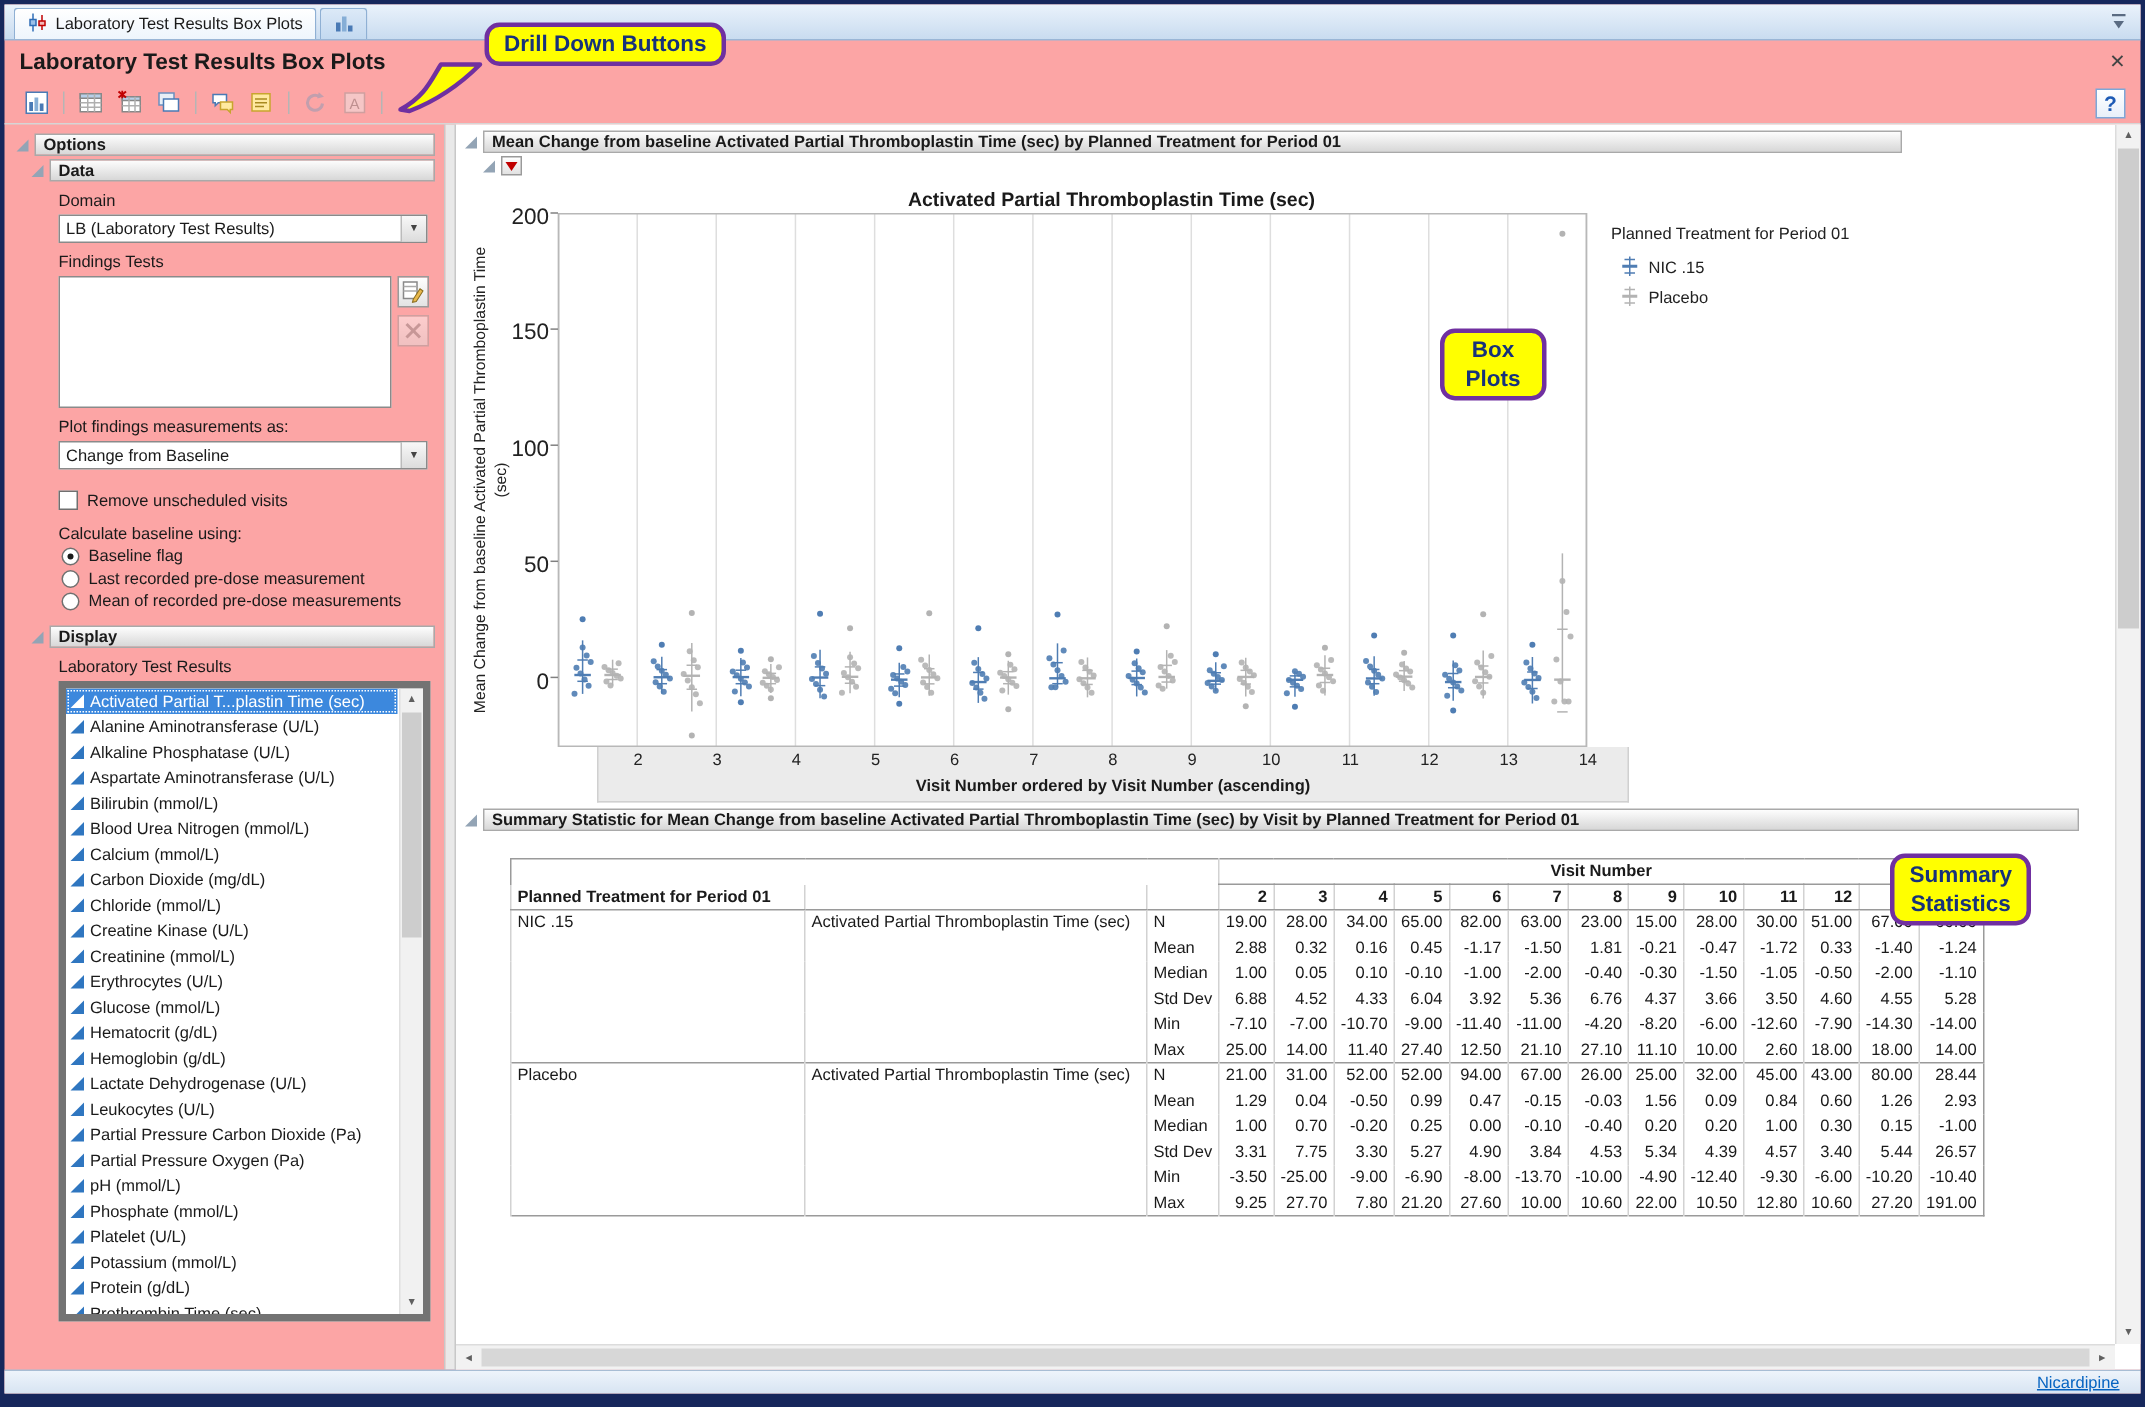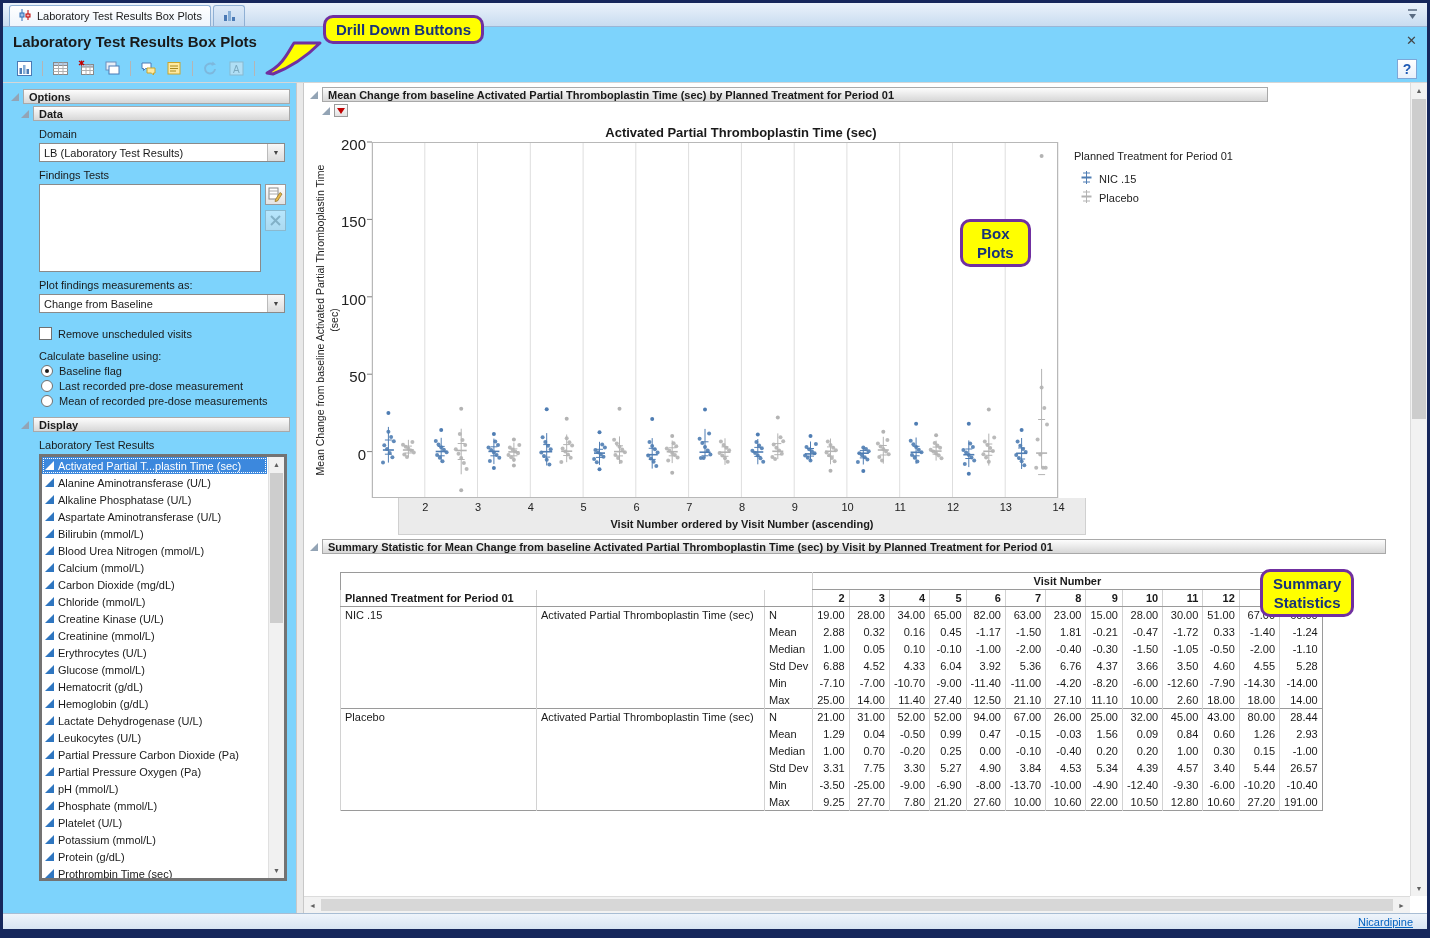--- a/index.html
+++ b/index.html
@@ -1,17 +1,17 @@
 <!DOCTYPE html>
 <html><head>
 <meta charset="utf-8">
 <style>
 *{box-sizing:border-box;margin:0;padding:0}
 html,body{width:1430px;height:938px;overflow:hidden;background:#16275c;font-family:"Liberation Sans",sans-serif;font-size:11px;color:#1a1a1a}
-.window{position:relative;width:1430px;height:938px;border:3px solid #16275c;border-bottom:9px solid #16275c;background:#7dd3fc;display:flex;flex-direction:column}
+.window{position:relative;width:1430px;height:938px;border:3px solid #16275c;border-bottom:9px solid #16275c;background:#fca5a5;display:flex;flex-direction:column}
 
 
 .tabbar{height:24px;background:linear-gradient(#eaf2fb,#c9dcf0);border-bottom:1px solid #9ab6d6;display:flex;align-items:flex-end;padding-left:6px;position:relative;flex:0 0 auto}
 .tab{display:flex;align-items:center;gap:5px;height:21px;padding:0 8px;border:1px solid #8fb0d4;border-bottom:none;border-radius:3px 3px 0 0;margin-right:2px;background:linear-gradient(#dce9f7,#c3d9f0)}
 .tab.active{background:linear-gradient(#ffffff,#eef5fc)}
 .tab-label{font-size:11px;white-space:nowrap}
 .tab-overflow{position:absolute;right:8px;top:5px;color:#5a6b82;cursor:pointer}
 
 
 .title-row{height:28px;display:flex;align-items:center;padding:0 10px;position:relative;flex:0 0 auto}
@@ -47,21 +47,21 @@
 .findings-row{display:flex;gap:4px;margin:3px 0 0 28px}
 .findings-box{width:222px;height:88px;background:#fff;border:1px solid #8a8a8a}
 .findings-btns{display:flex;flex-direction:column;gap:5px}
 .sq-btn{width:21px;height:21px;border:1px solid #9a9a9a;background:linear-gradient(#fefefe,#e3e3e3);display:flex;align-items:center;justify-content:center;cursor:pointer}
 .sq-btn.disabled{opacity:.45}
 .check-row{display:flex;align-items:center;gap:6px;margin:14px 0 0 28px;cursor:pointer}
 .cb{width:13px;height:13px;border:1px solid #707070;background:#fff;flex:0 0 auto}
 .radio-row{display:flex;align-items:flex-end;gap:6px;margin:3px 0 0 30px;cursor:pointer}
 .radio{width:12px;height:12px;border:1px solid #707070;border-radius:50%;background:#fff;position:relative;flex:0 0 auto}
 .radio.sel::after{content:"";position:absolute;left:3px;top:3px;width:4px;height:4px;border-radius:50%;background:#1a1a1a}
-.lab-list{margin:3px 0 0 28px;width:248px;height:427px;background:#fff;border:3px solid #737373;position:relative;overflow:hidden}
+.lab-list{margin:3px 0 0 28px;width:248px;height:427px;background:#fff;border:5px solid #737373;position:relative;overflow:hidden}
 .list-items{margin-right:17px}
 .list-item{height:17px;display:flex;align-items:center;gap:4px;padding:0 3px;white-space:nowrap;overflow:hidden;cursor:pointer}
 .list-item.selected{background:#3c88dd;color:#fff;outline:1px dotted #fff;outline-offset:-2px}
 .cont-icon{width:0;height:0;border-bottom:9px solid #2f76c0;border-left:9px solid transparent;flex:0 0 auto}
 .list-item.selected .cont-icon{border-bottom-color:#fff}
 
 
 .vscroll{position:absolute;right:0;top:0;bottom:0;width:16px;background:#f1f1f1;border-left:1px solid #e0e0e0}
 .vscroll .arr{height:15px;display:flex;align-items:center;justify-content:center;font-size:7px;color:#606060;cursor:pointer}
 .vscroll .arr.dn{position:absolute;bottom:0;left:0;right:0}

